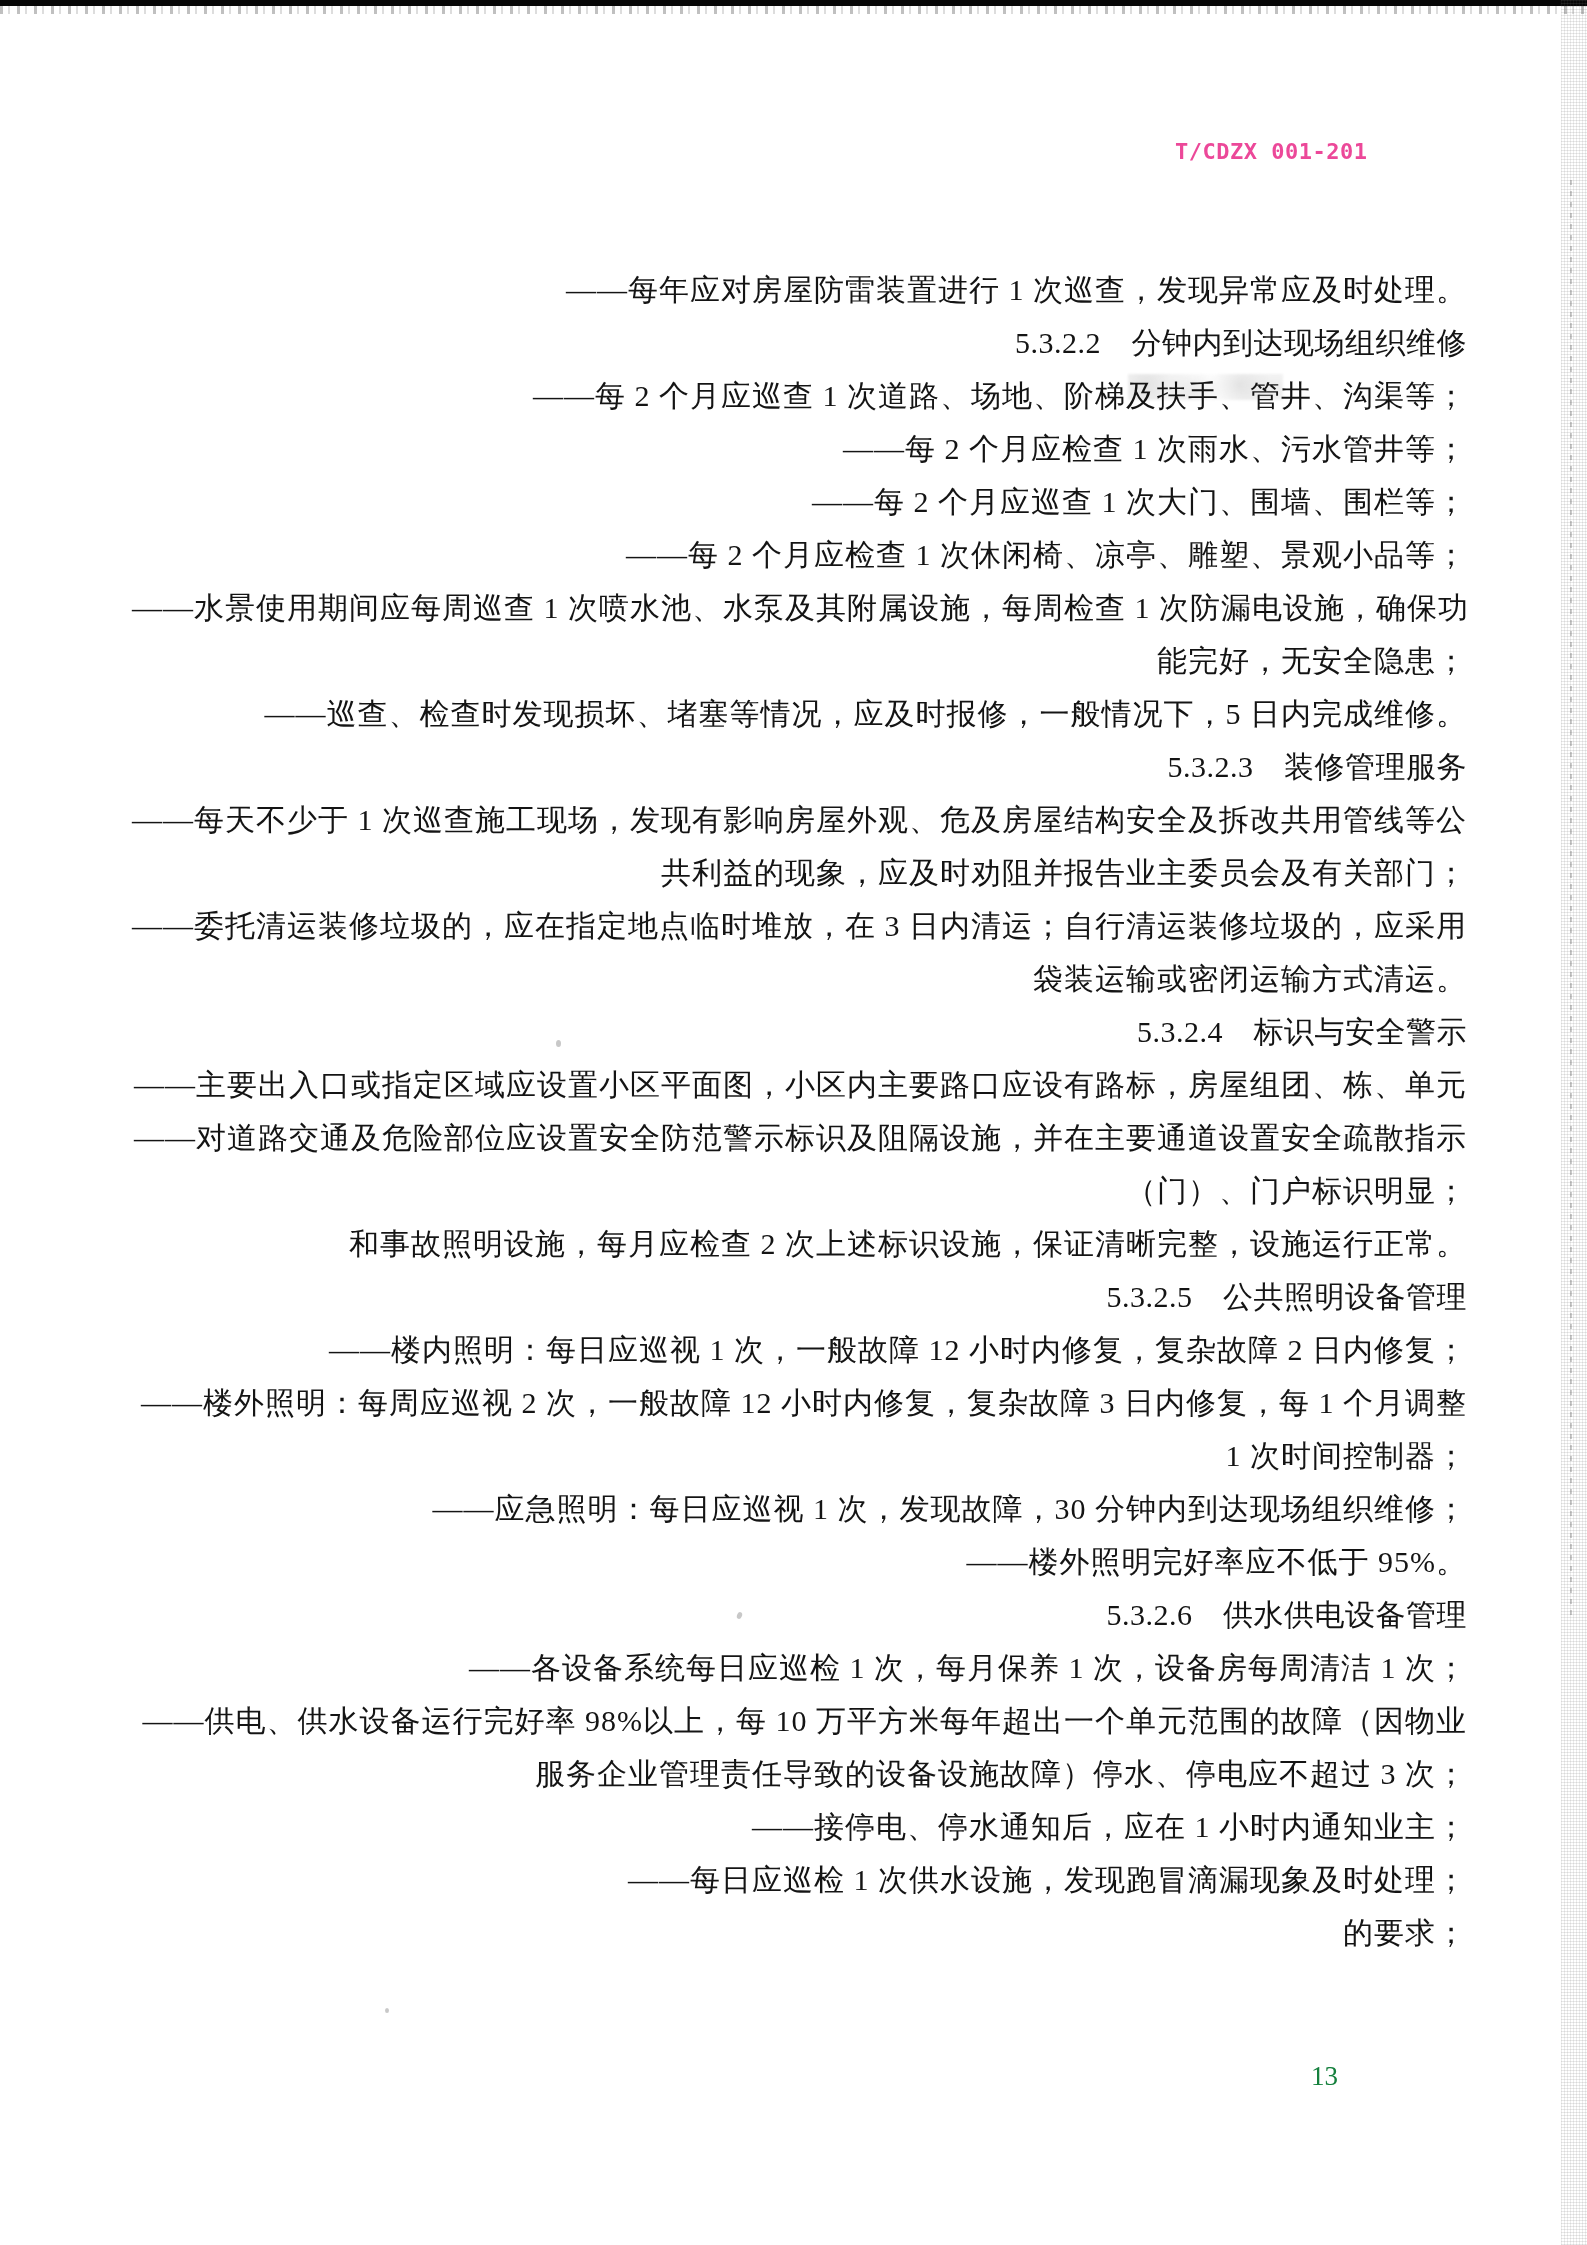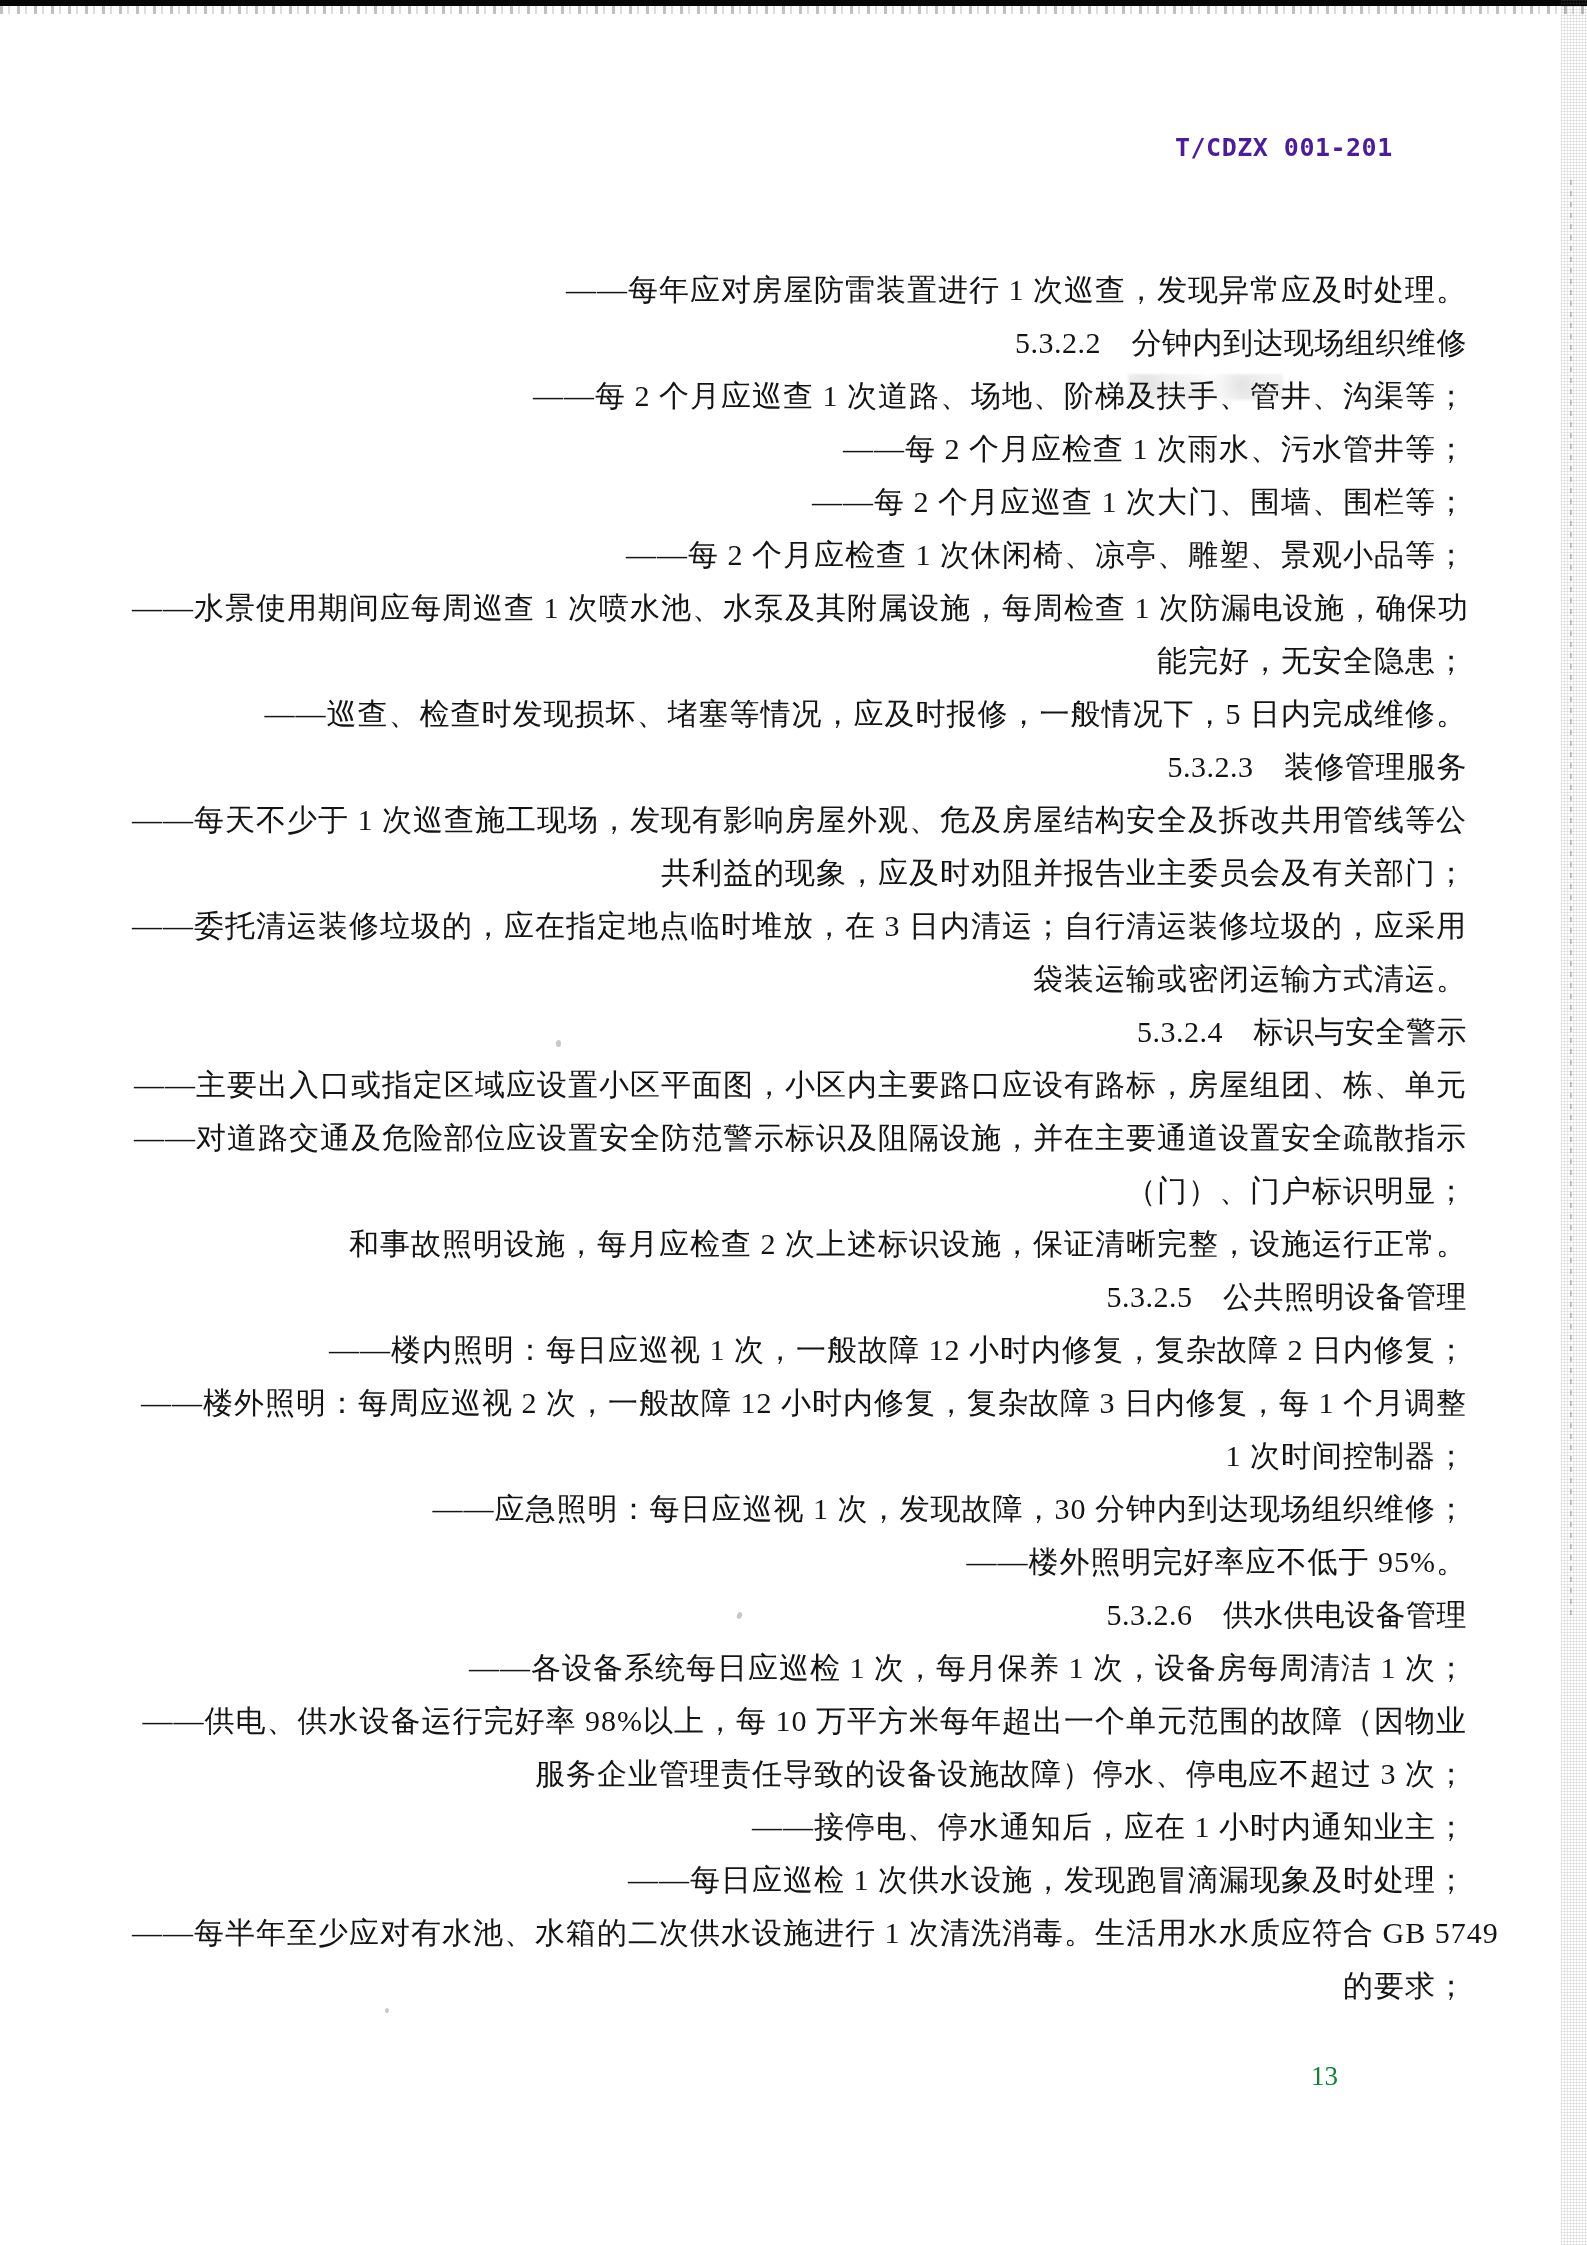--- a/index.html
+++ b/index.html
@@ -34,23 +34,23 @@
       radial-gradient(circle at 42% 72%, rgba(150,150,150,.45), transparent 30%),
       radial-gradient(circle at 72% 42%, rgba(140,140,140,.5), transparent 28%),
       radial-gradient(circle at 95% 60%, rgba(150,150,150,.4), transparent 30%);
   }
   .speck { position:absolute; width:5px; height:7px; background:#9b9b9b; border-radius:50%; opacity:.55; }
   .speck-a { left:556px; top:1040px; }
   .speck-b { left:737px; top:1612px; transform:rotate(20deg); }
   .speck-c { left:385px; top:2008px; width:4px; height:5px; }
 
   .header-std {
-    position:absolute; top:133px; left:1175px;
+    position:absolute; top:139px; left:1175px;
     font-family:"DejaVu Sans Mono","Liberation Mono",monospace;
-    font-size:25px; font-weight:bold; letter-spacing:0.5px; color:#4c1d95;
+    font-size:22px; font-weight:bold; letter-spacing:0.5px; color:#ec4899;
     white-space:nowrap;
   }
   .content { position:absolute; left:132px; top:263px; width:1335px; }
   .line {
     height:53px; line-height:53px; font-size:30px; letter-spacing:1px;
     white-space:nowrap;
     text-align:right;
   }
   .line.heading { letter-spacing:0.5px; }
   .page-num {
@@ -98,18 +98,17 @@
       <div class="line item">——楼外照明：每周应巡视 2 次，一般故障 12 小时内修复，复杂故障 3 日内修复，每 1 个月调整</div>
       <div class="line continuation">1 次时间控制器；</div>
       <div class="line item">——应急照明：每日应巡视 1 次，发现故障，30 分钟内到达现场组织维修；</div>
       <div class="line item">——楼外照明完好率应不低于 95%。</div>
       <div class="line heading">5.3.2.6　供水供电设备管理</div>
       <div class="line item">——各设备系统每日应巡检 1 次，每月保养 1 次，设备房每周清洁 1 次；</div>
       <div class="line item">——供电、供水设备运行完好率 98%以上，每 10 万平方米每年超出一个单元范围的故障（因物业</div>
       <div class="line continuation">服务企业管理责任导致的设备设施故障）停水、停电应不超过 3 次；</div>
       <div class="line item">——接停电、停水通知后，应在 1 小时内通知业主；</div>
       <div class="line item">——每日应巡检 1 次供水设施，发现跑冒滴漏现象及时处理；</div>
-      <div class="line item">——每半年至少应对有水池、水箱的二次供水设施进行 1 次清洗消毒。生活用水水质应符合 GB 5749</div>
       <div class="line continuation">的要求；</div>
     </div>
 
   <div class="page-num">13</div>
 </div>
 
 </body></html>

